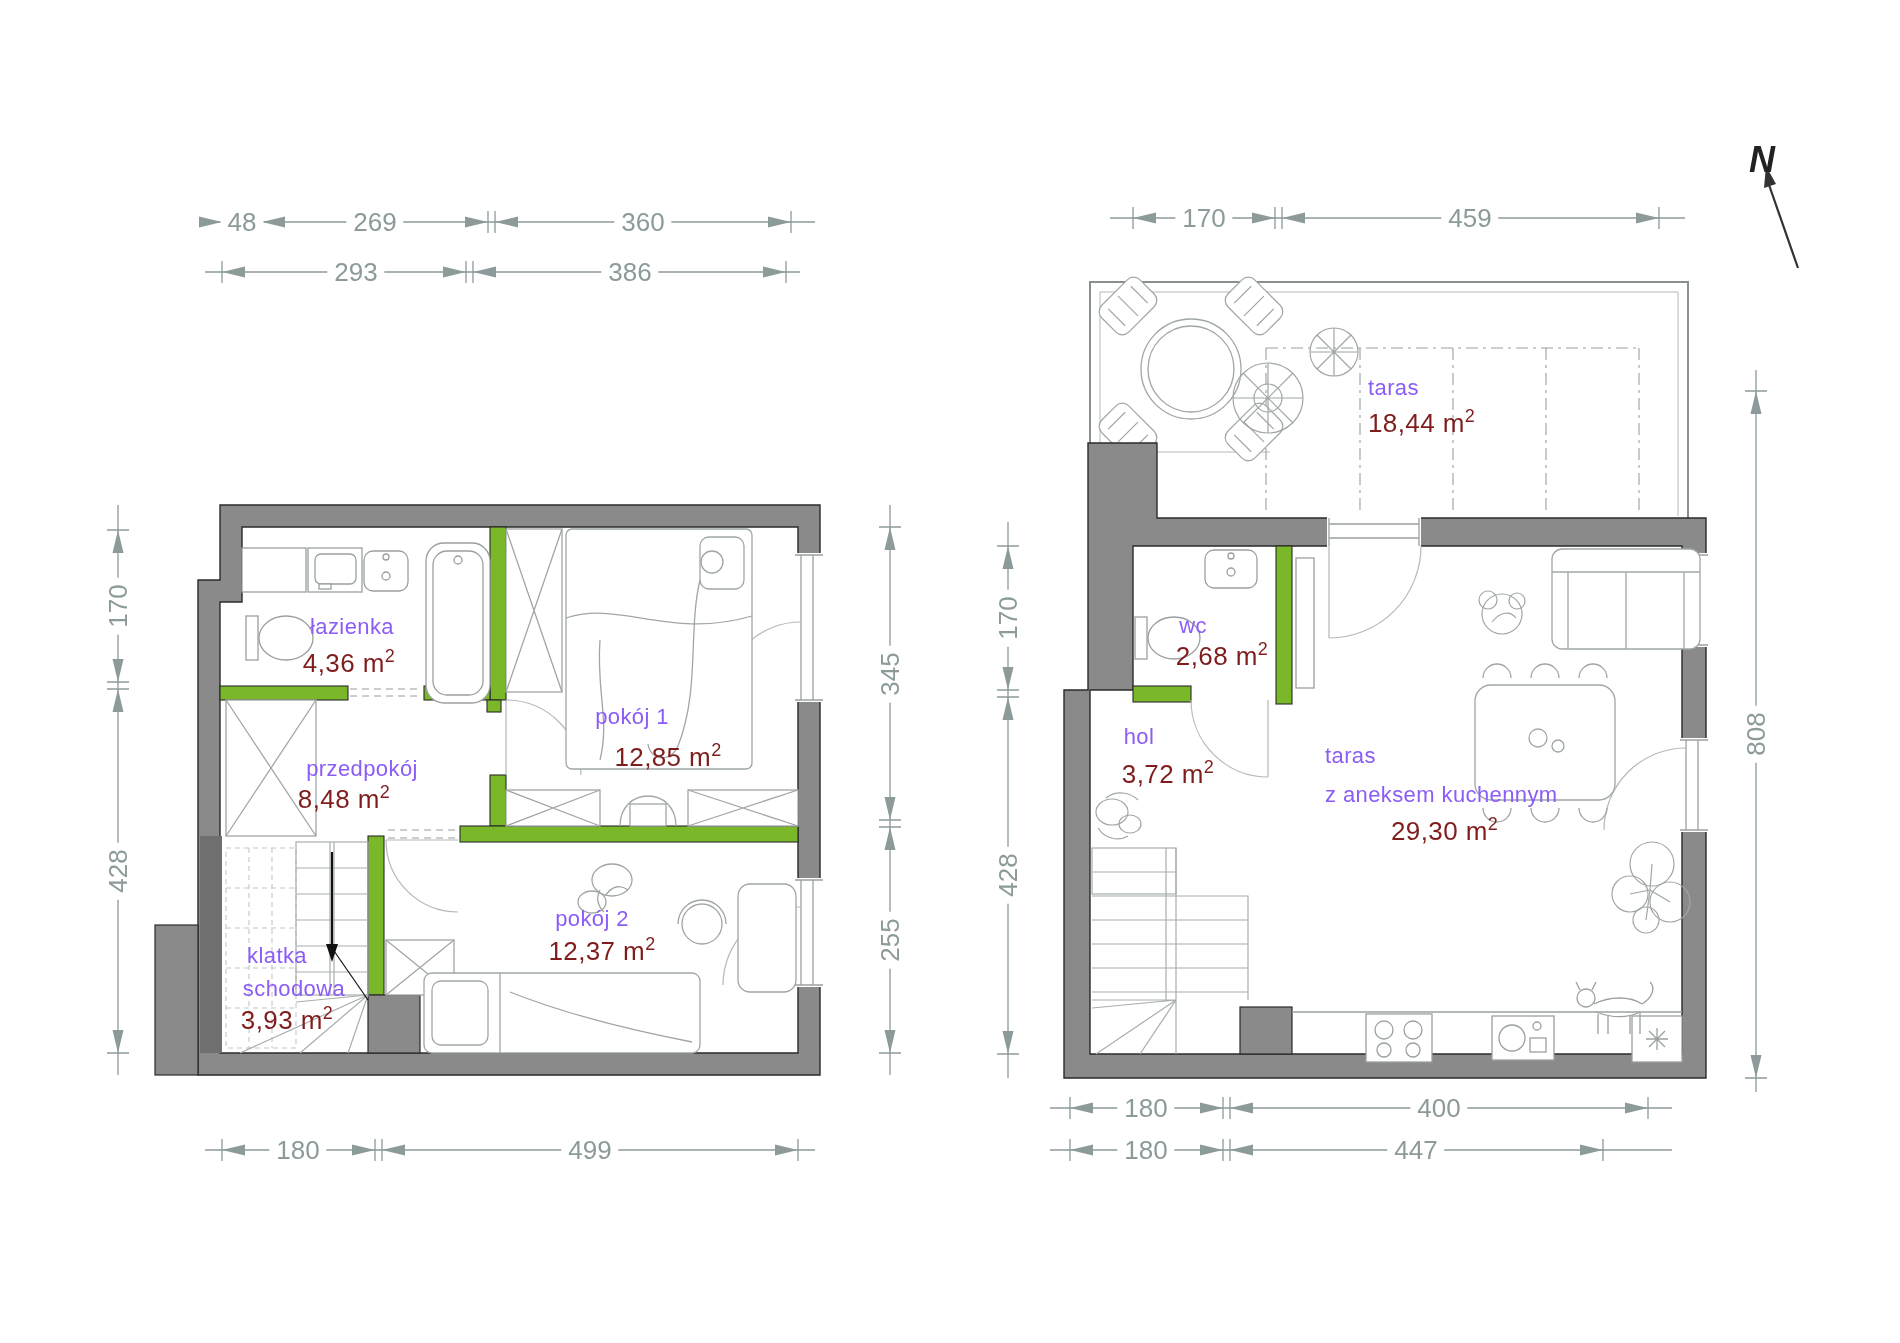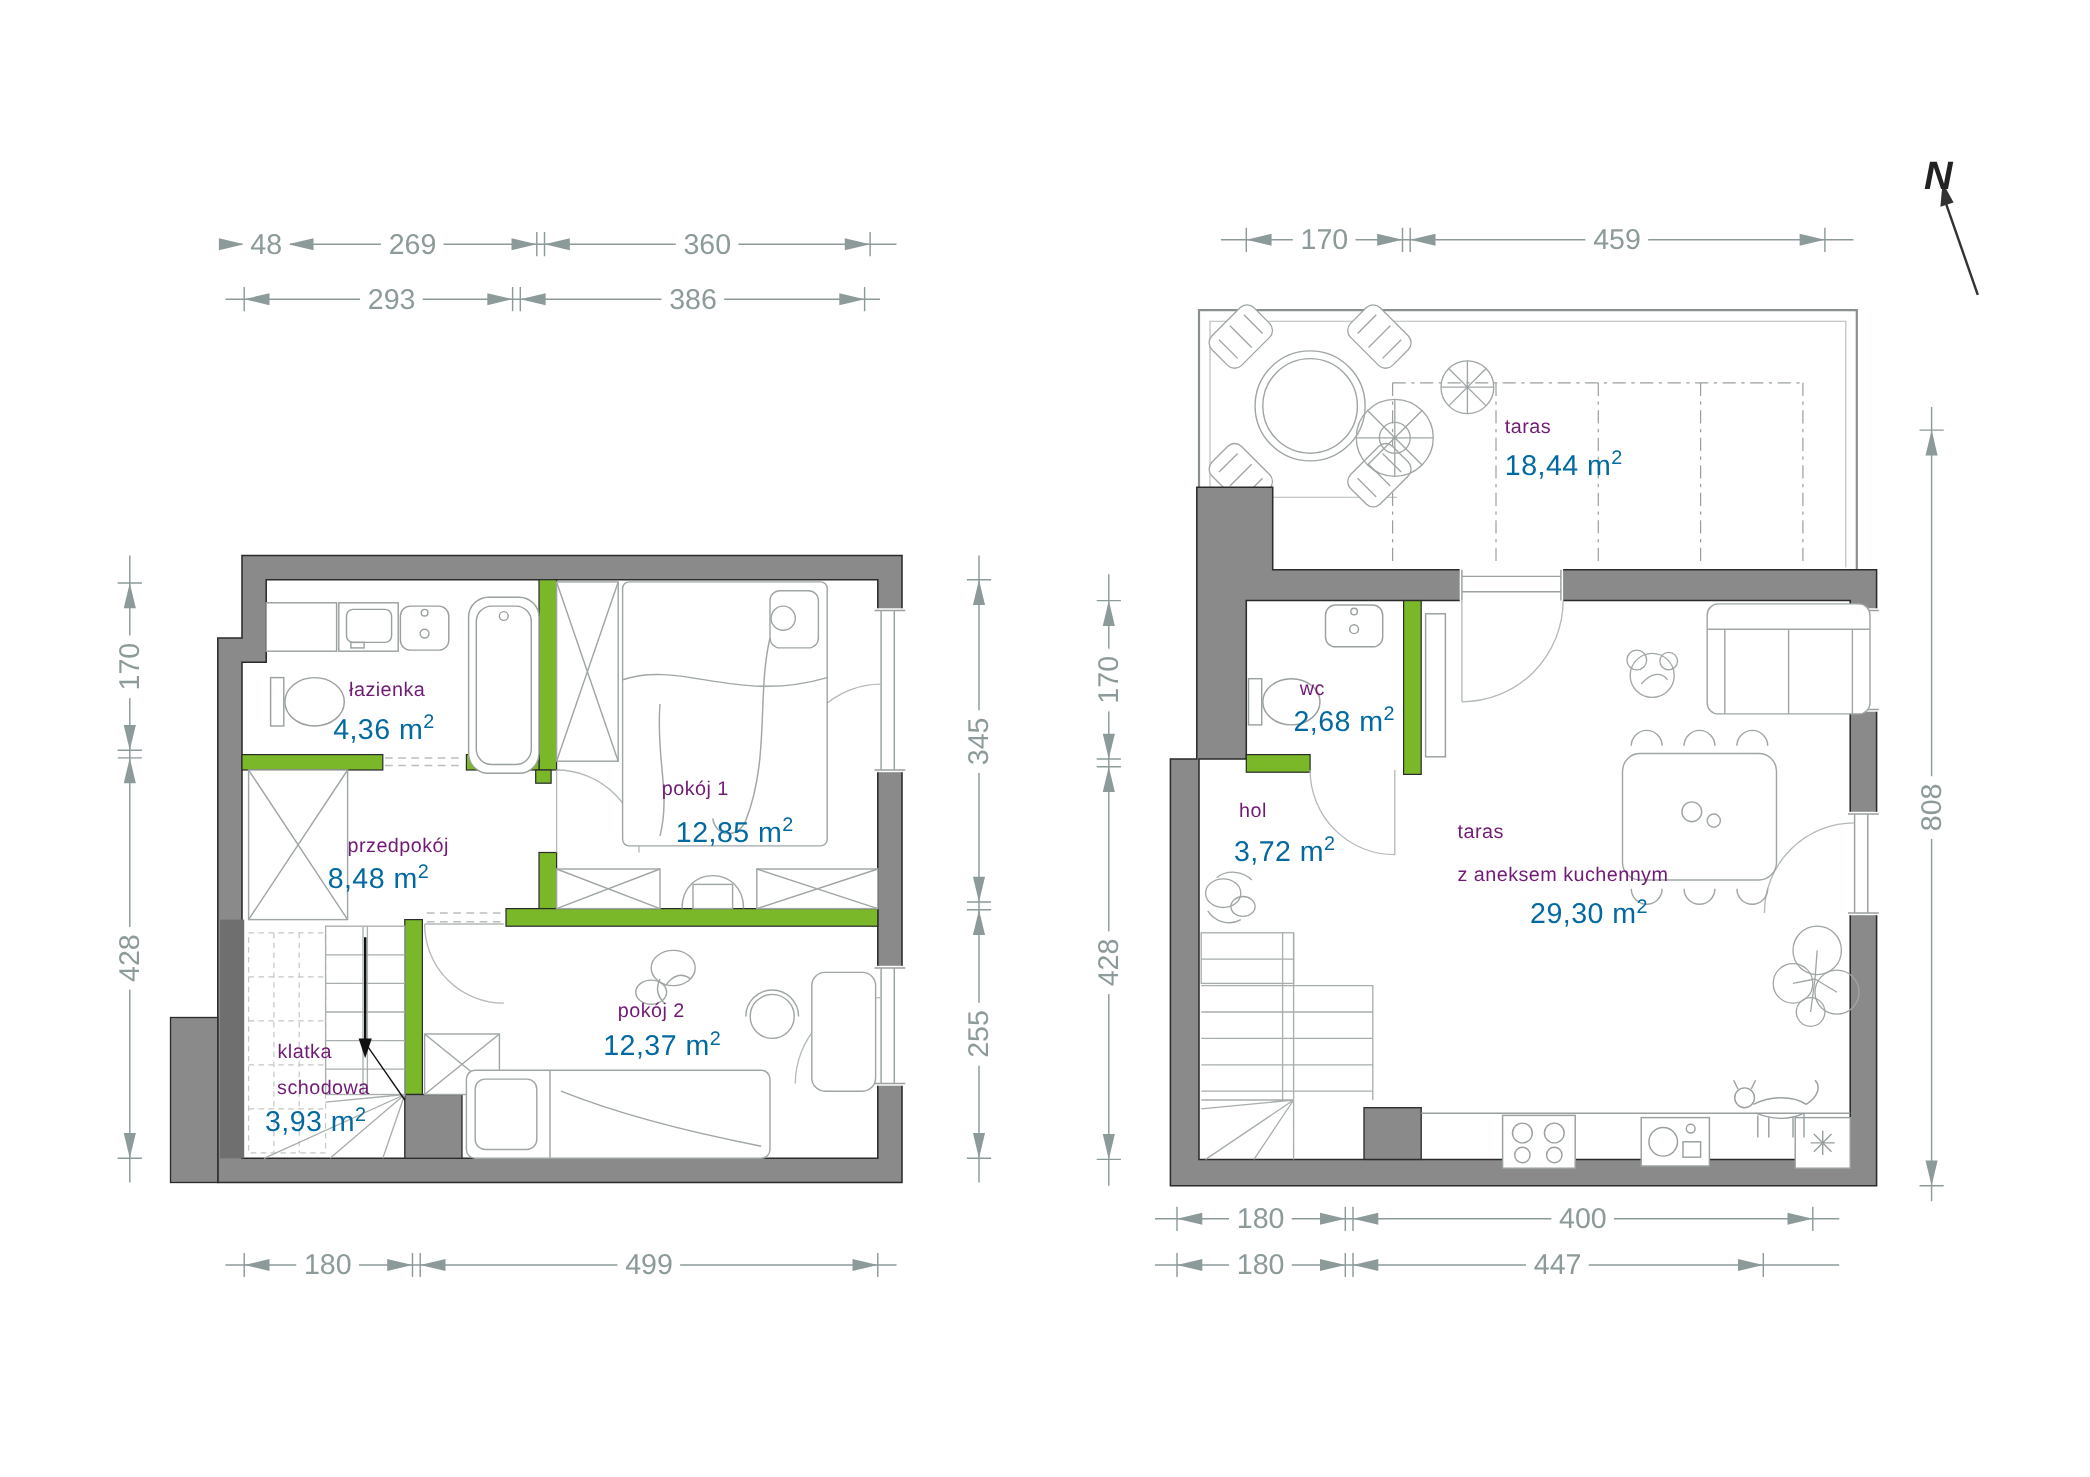--- a/index.html
+++ b/index.html
@@ -1,22 +1,22 @@
 <!DOCTYPE html>
 <html><head>
 <meta charset="utf-8">
 <style>
   html,body{margin:0;padding:0;background:#ffffff;}
   #canvas{position:relative;width:1900px;height:1343px;background:#fff;overflow:hidden;
           font-family:"Liberation Sans",sans-serif;}
   #plan-svg{position:absolute;left:0;top:0;}
   .lbl{position:absolute;white-space:nowrap;transform:translate(-50%,-50%);}
   .lbl.la{transform:translateY(-50%);} 
-  .room-name{font-size:18px;font-weight:500;color:#701a75;letter-spacing:.4px;}
-  .room-area{font-size:26px;color:#0369a1;letter-spacing:.4px;}
+  .room-name{font-size:22px;font-weight:500;color:#8b5cf6;letter-spacing:.4px;}
+  .room-area{font-size:26px;color:#7f1d1d;letter-spacing:.4px;}
   .room-area sup{font-size:18px;vertical-align:super;line-height:0;}
   .dim{position:absolute;font-size:26px;color:#8d9a9a;background:#fff;padding:0 7px;
        white-space:nowrap;transform:translate(-50%,-50%);}
   .dim.vert{transform:translate(-50%,-50%) rotate(-90deg);}
   .north-n{position:absolute;font-size:36px;font-style:italic;font-weight:600;color:#222;
            transform:translate(-50%,-50%);}
 </style>
 </head>
 <body>
 

